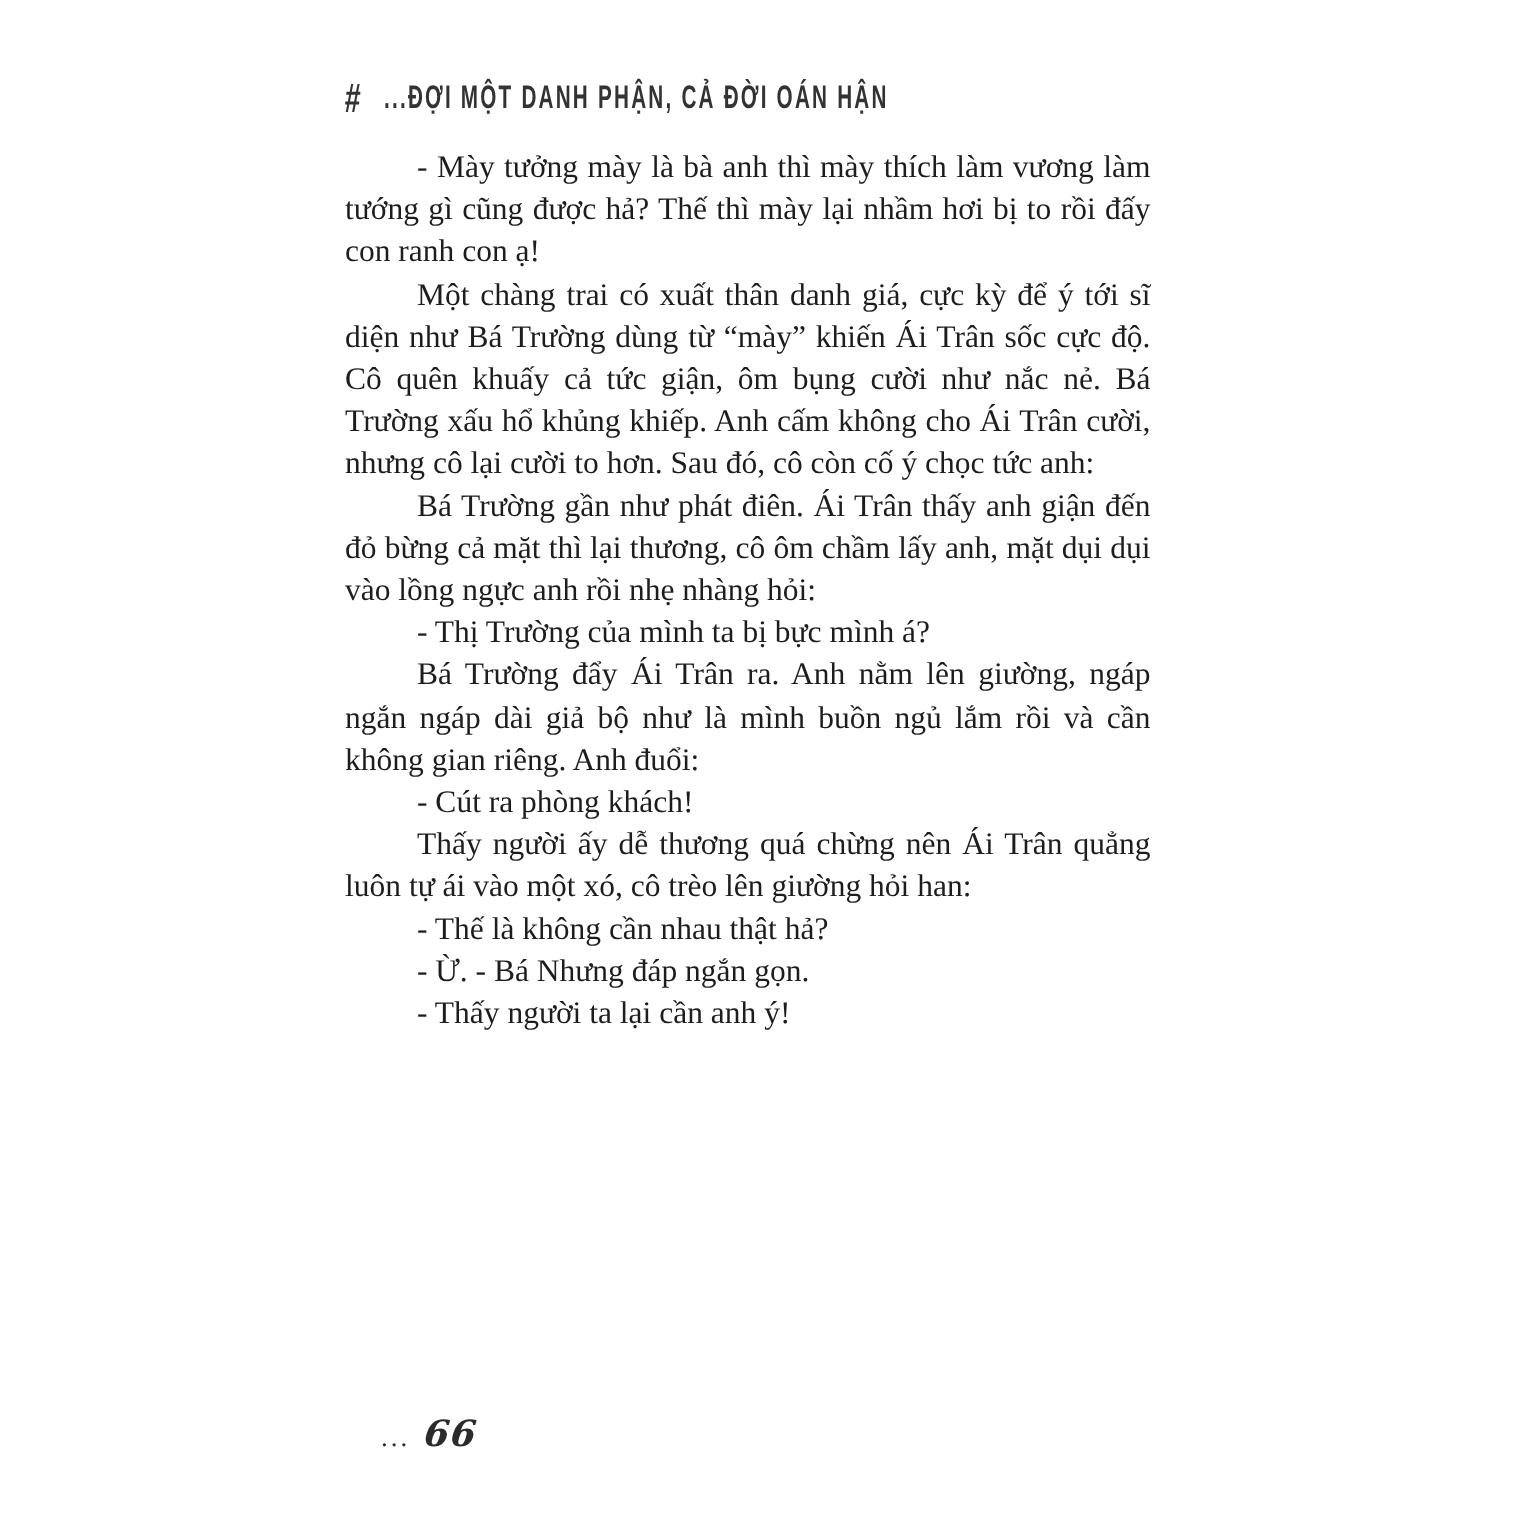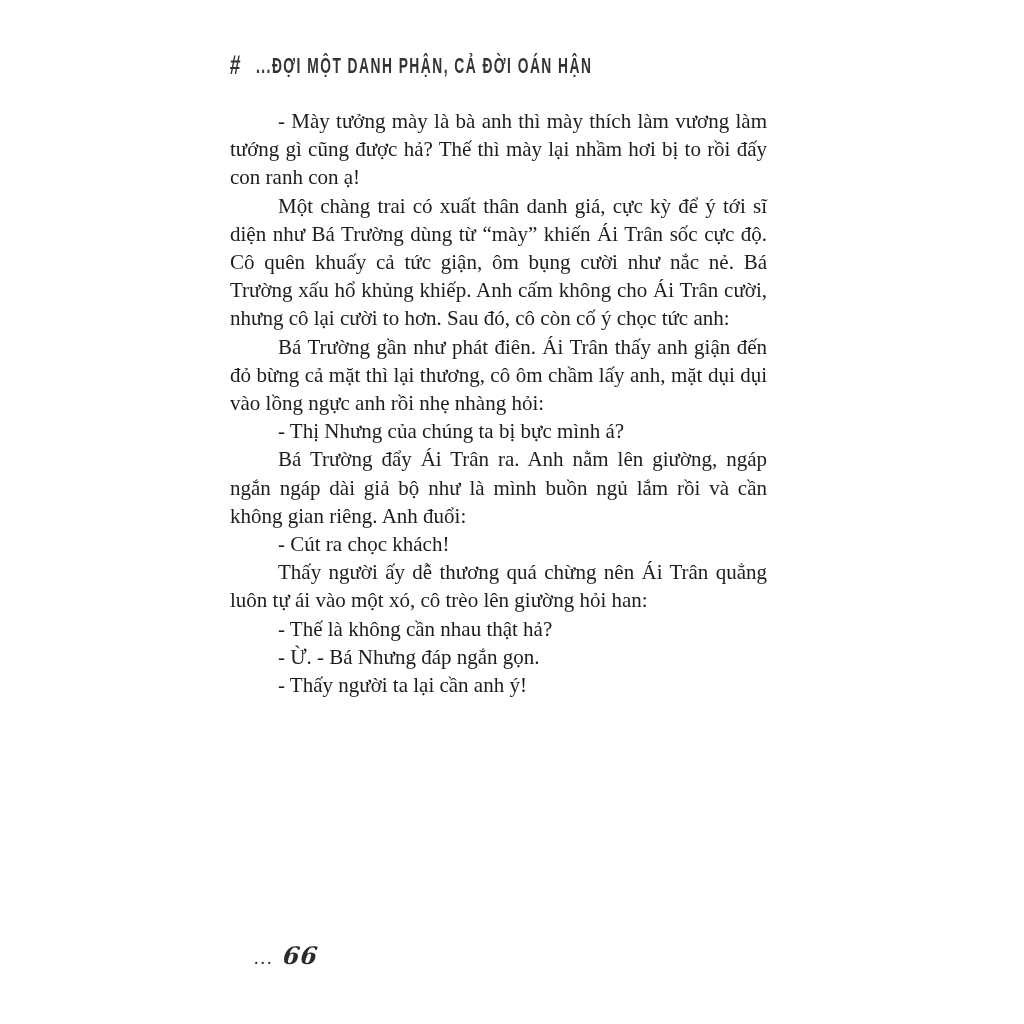--- a/index.html
+++ b/index.html
@@ -45,21 +45,20 @@
   
   .body-text {
     position: absolute;
     top: 97px;
     left: 230px;
     width: 537px;
     font-size: 21px;
     line-height: 28.2px;
     text-align: justify;
     color: #1d1d1d;
-    margin-top: 10px;
   }
   .body-text p {
     margin: 0;
     padding: 0;
     text-indent: 48px;
   }
   
   .footer {
     position: absolute;
     left: 254px;
@@ -97,27 +96,27 @@
 
   <div class="body-text">
 
       <p>- Mày tưởng mày là bà anh thì mày thích làm vương làm tướng gì cũng được hả? Thế thì mày lại nhầm hơi bị to rồi đấy con ranh con ạ!</p>
 
       <p>Một chàng trai có xuất thân danh giá, cực kỳ để ý tới sĩ diện như Bá Trường dùng từ “mày” khiến Ái Trân sốc cực độ. Cô quên khuấy cả tức giận, ôm bụng cười như nắc nẻ. Bá Trường xấu hổ khủng khiếp. Anh cấm không cho Ái Trân cười, nhưng cô lại cười to hơn. Sau đó, cô còn cố ý chọc tức anh:</p>
 
 
       <p>Bá Trường gần như phát điên. Ái Trân thấy anh giận đến đỏ bừng cả mặt thì lại thương, cô ôm chầm lấy anh, mặt dụi dụi vào lồng ngực anh rồi nhẹ nhàng hỏi:</p>
 
-      <p>- Thị Nhưng của chúng ta bị bực mình á?</p>
+      <p>- Thị Trường của mình ta bị bực mình á?</p>
 
       <p>Bá Trường đẩy Ái Trân ra. Anh nằm lên giường, ngáp ngắn ngáp dài giả bộ như là mình buồn ngủ lắm rồi và cần không gian riêng. Anh đuổi:</p>
 
 
 
-      <p>- Cút ra chọc khách!</p>
+      <p>- Cút ra phòng khách!</p>
 
       <p>Thấy người ấy dễ thương quá chừng nên Ái Trân quẳng luôn tự ái vào một xó, cô trèo lên giường hỏi han:</p>
 
       <p>- Thế là không cần nhau thật hả?</p>
 
       <p>- Ừ. - Bá Nhưng đáp ngắn gọn.</p>
 
       <p>- Thấy người ta lại cần anh ý!</p>
 
     </div>

